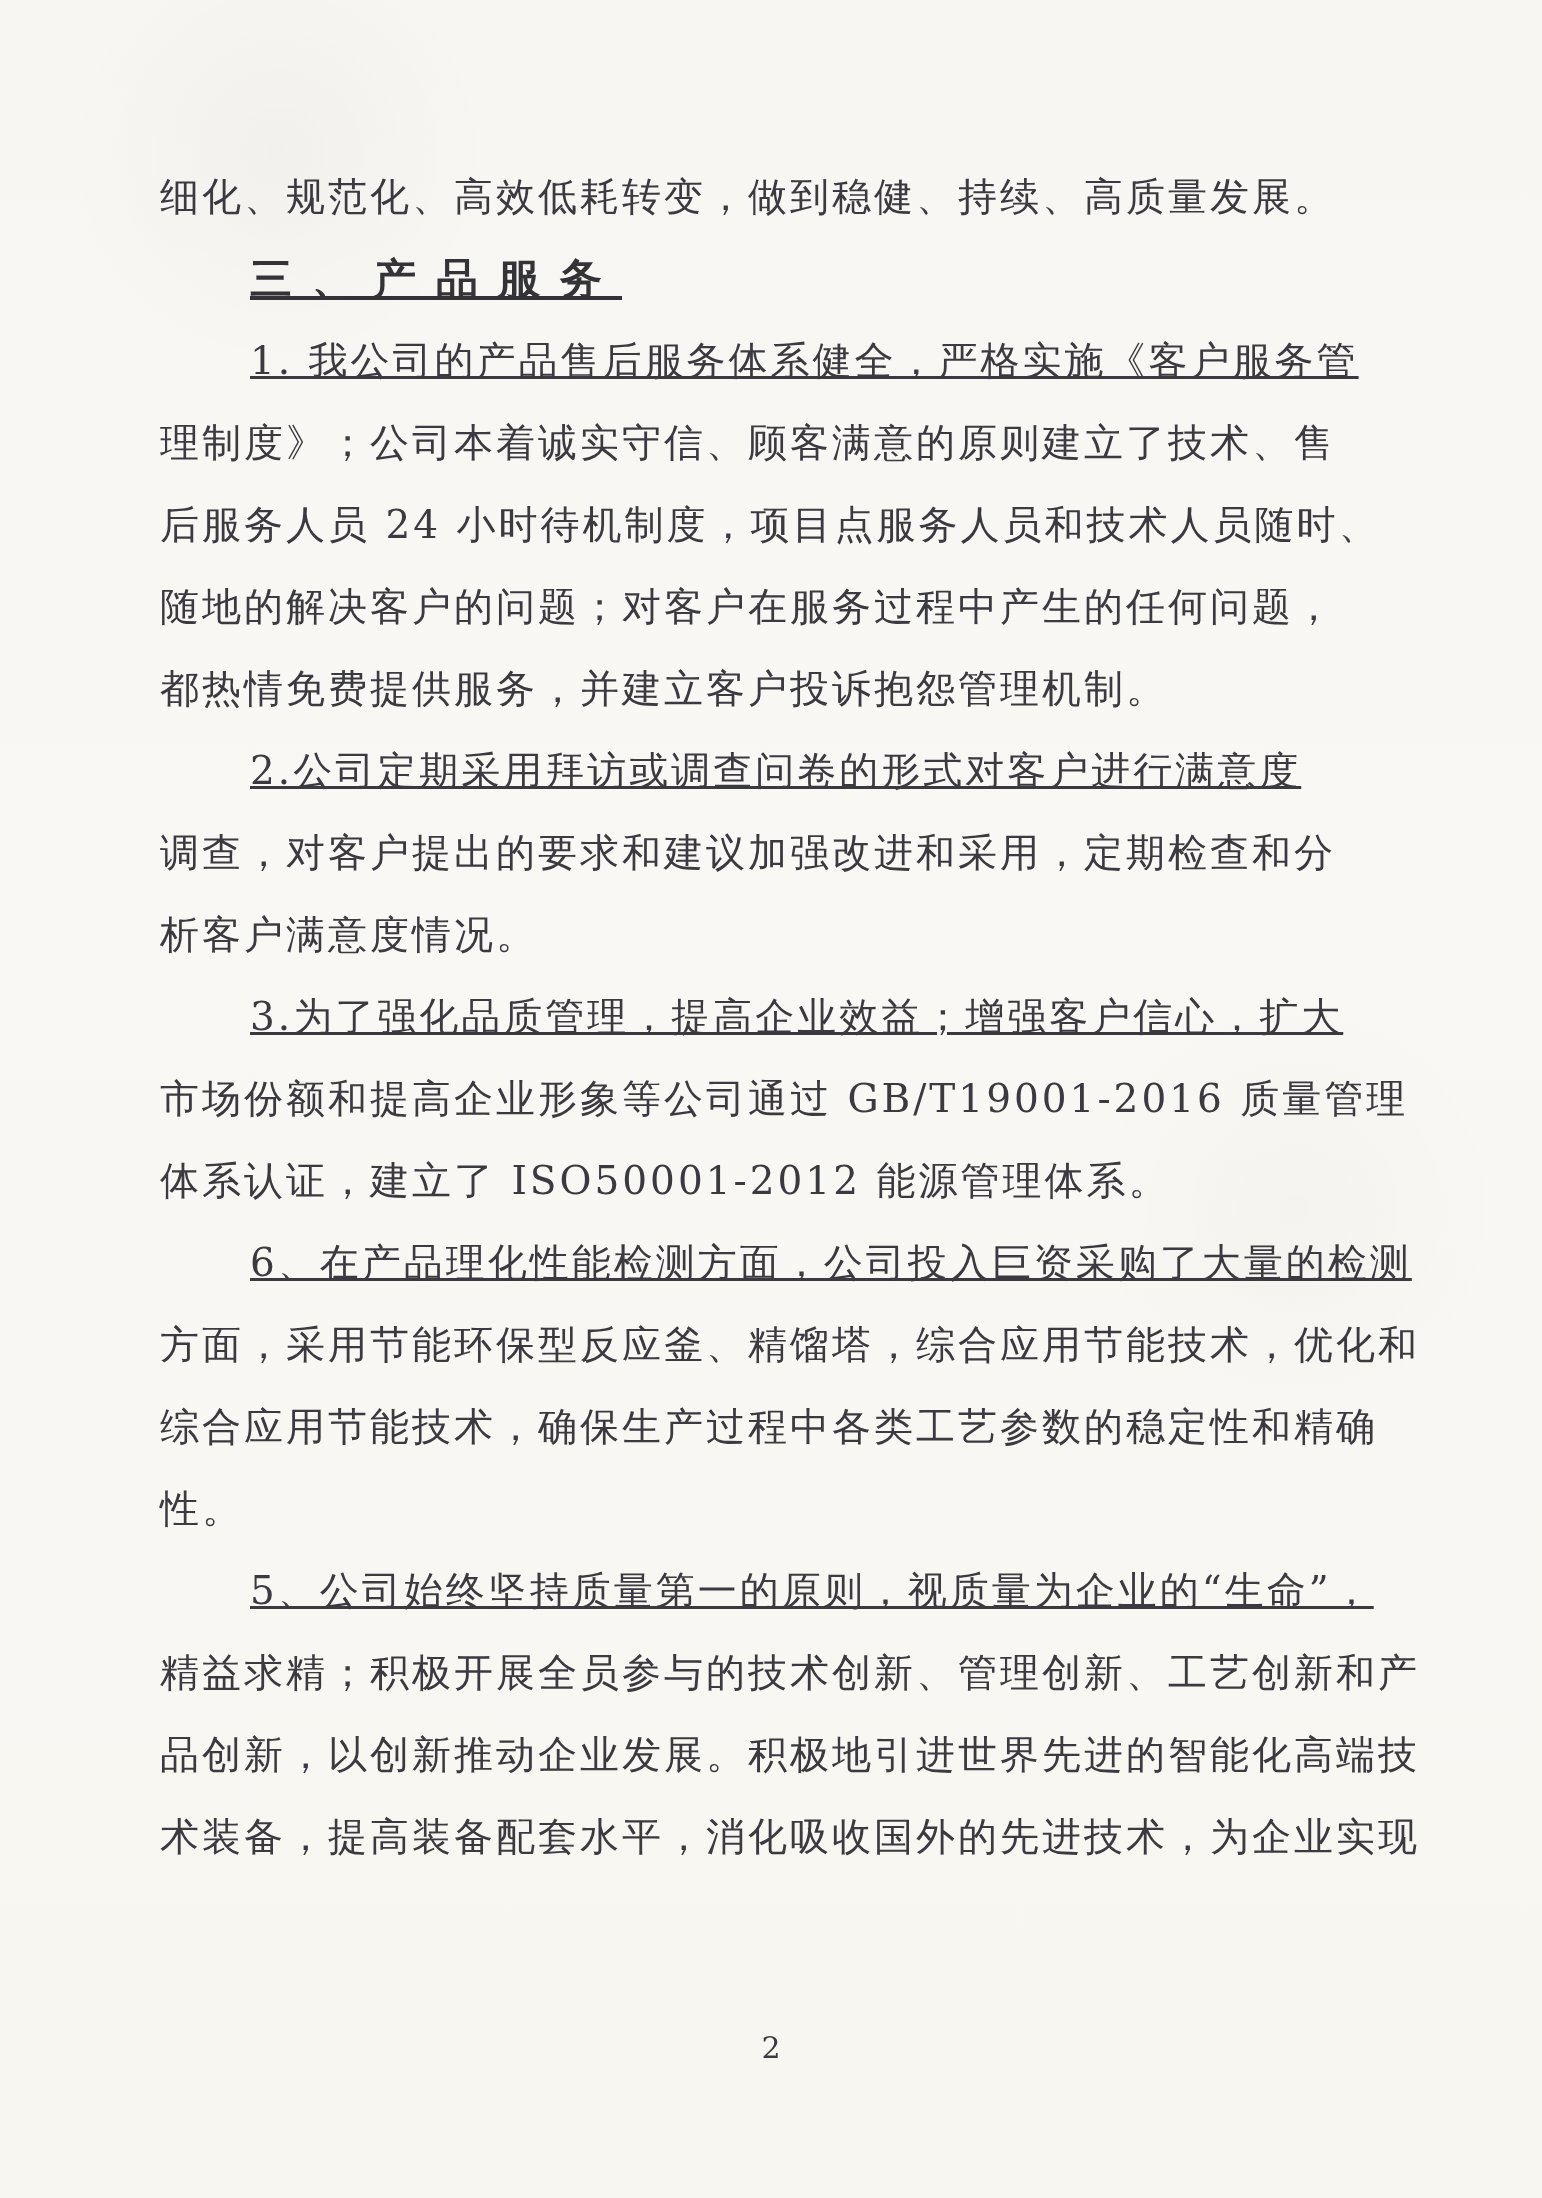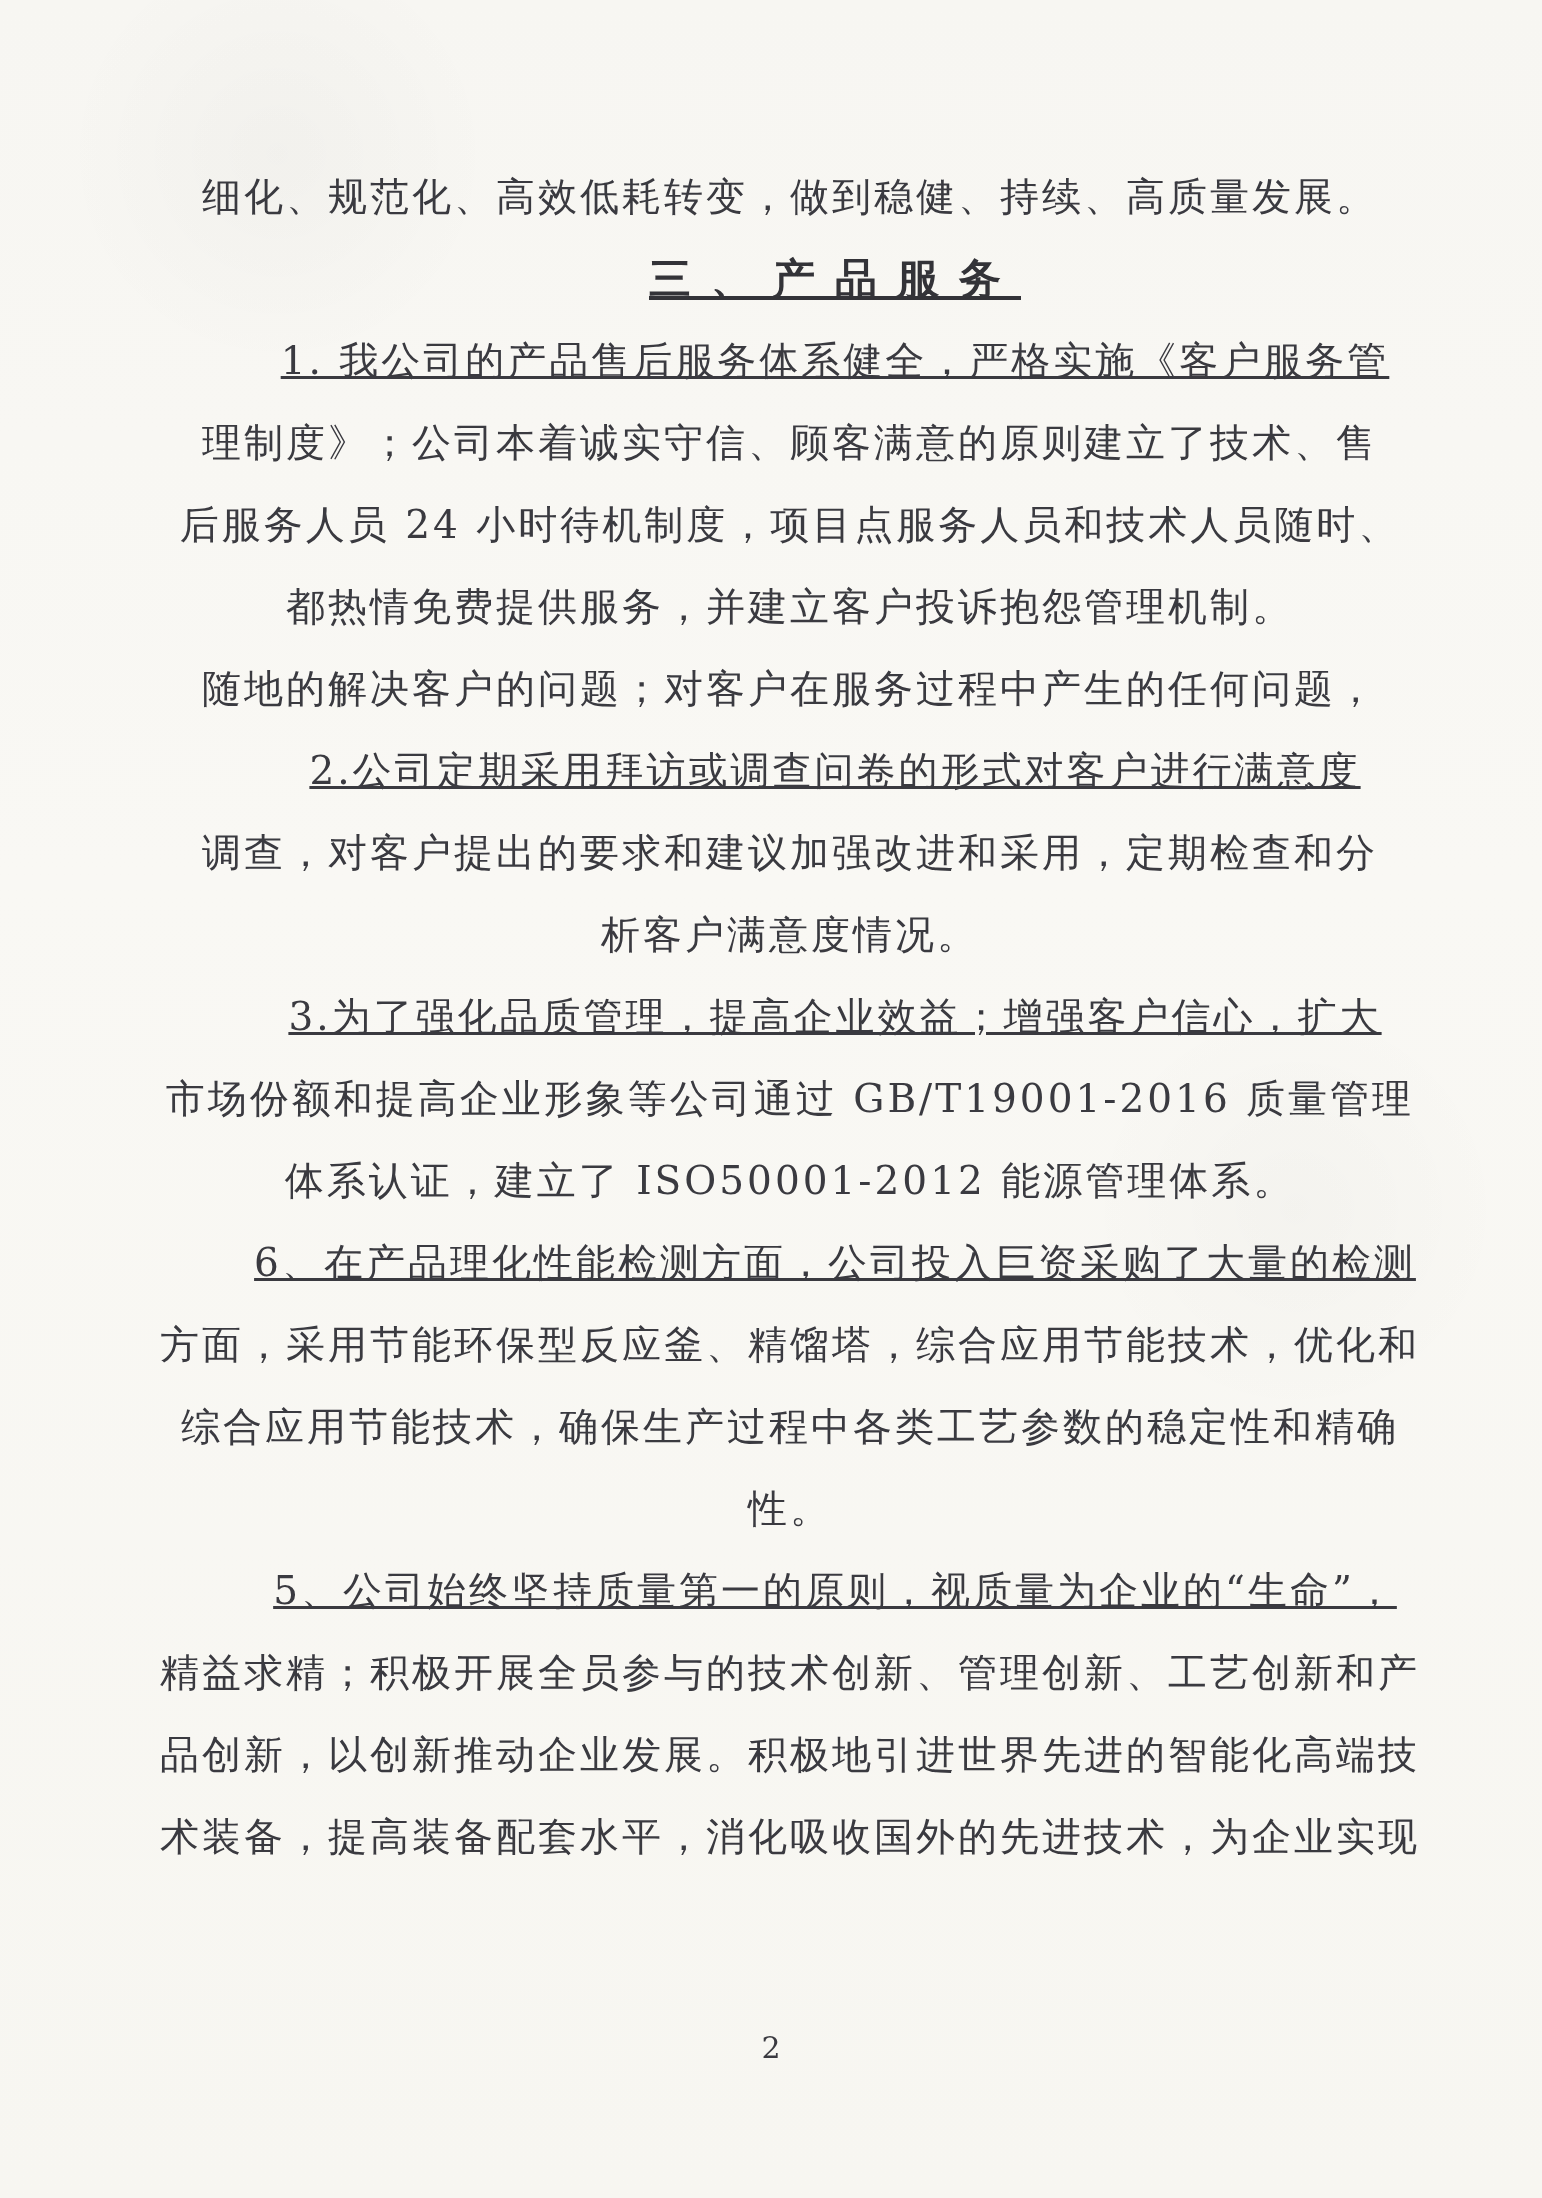--- a/index.html
+++ b/index.html
@@ -26,21 +26,21 @@
     top: 156px;
     left: 160px;
     width: 1260px;
   }
   .line {
     height: 82px;
     line-height: 82px;
     font-size: 39px;
     letter-spacing: 3px;
     white-space: nowrap;
-    text-align: center;
+    text-align: left;
     -webkit-font-smoothing: antialiased;
   }
   .line.indent {
     padding-left: 90px;
     text-decoration: underline;
   }
   .line.heading {
     font-weight: bold;
     font-size: 42px;
     letter-spacing: 20px;
@@ -60,22 +60,22 @@
 </head>
 <body>
 
 <div class="page">
   <div class="text-block">
     <div class="line">细化、规范化、高效低耗转变，做到稳健、持续、高质量发展。</div>
     <div class="line heading indent">三、产品服务</div>
     <div class="line indent">1. 我公司的产品售后服务体系健全，严格实施《客户服务管</div>
     <div class="line">理制度》；公司本着诚实守信、顾客满意的原则建立了技术、售</div>
     <div class="line">后服务人员 24 小时待机制度，项目点服务人员和技术人员随时、</div>
+    <div class="line">随地的解决客户的问题；对客户在服务过程中产生的任何问题，</div>
     <div class="line">都热情免费提供服务，并建立客户投诉抱怨管理机制。</div>
-    <div class="line">随地的解决客户的问题；对客户在服务过程中产生的任何问题，</div>
     <div class="line indent">2.公司定期采用拜访或调查问卷的形式对客户进行满意度</div>
     <div class="line">调查，对客户提出的要求和建议加强改进和采用，定期检查和分</div>
     <div class="line">析客户满意度情况。</div>
     <div class="line indent">3.为了强化品质管理，提高企业效益；增强客户信心，扩大</div>
     <div class="line">市场份额和提高企业形象等公司通过 GB/T19001-2016 质量管理</div>
     <div class="line">体系认证，建立了 ISO50001-2012 能源管理体系。</div>
     <div class="line indent">6、在产品理化性能检测方面，公司投入巨资采购了大量的检测</div>
     <div class="line">方面，采用节能环保型反应釜、精馏塔，综合应用节能技术，优化和</div>
     <div class="line">综合应用节能技术，确保生产过程中各类工艺参数的稳定性和精确</div>
     <div class="line">性。</div>

